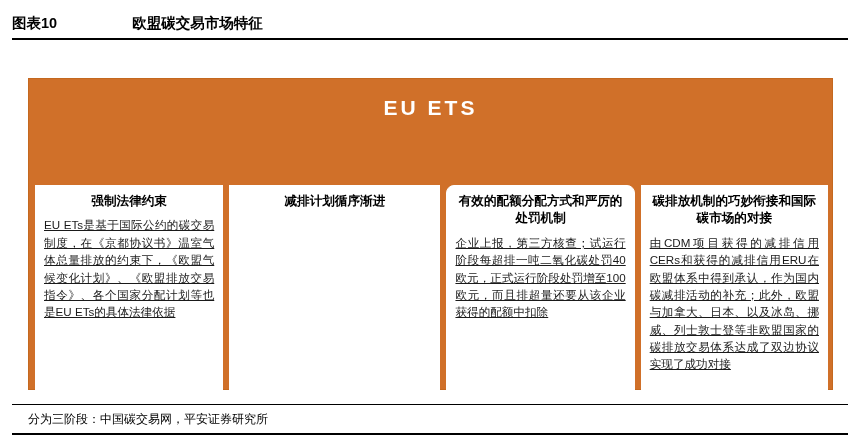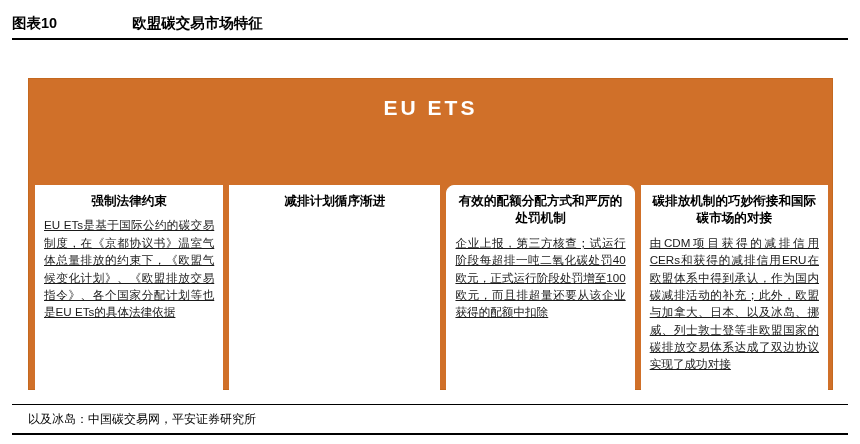--- a/index.html
+++ b/index.html
@@ -174,16 +174,16 @@
         <div class="card-title">碳排放机制的巧妙衔接和国际碳市场的对接</div>
         <div class="card-body">
           <p>由CDM项目获得的减排信用CERs和获得的减排信用ERU在欧盟体系中得到承认，作为国内碳减排活动的补充；此外，欧盟与加拿大、日本、以及冰岛、挪威、列士敦士登等非欧盟国家的碳排放交易体系达成了双边协议实现了成功对接</p>
         </div>
       </div>
 
     </div>
   </div>
 
   <div class="footer-rule-top"></div>
-  <div class="footer-text">以及冰岛：中国碳交易网，平安证券研究所</div>
+  <div class="footer-text">分为三阶段：中国碳交易网，平安证券研究所</div>
   <div class="footer-rule-bottom"></div>
 
 </div>
 
 </body></html>

